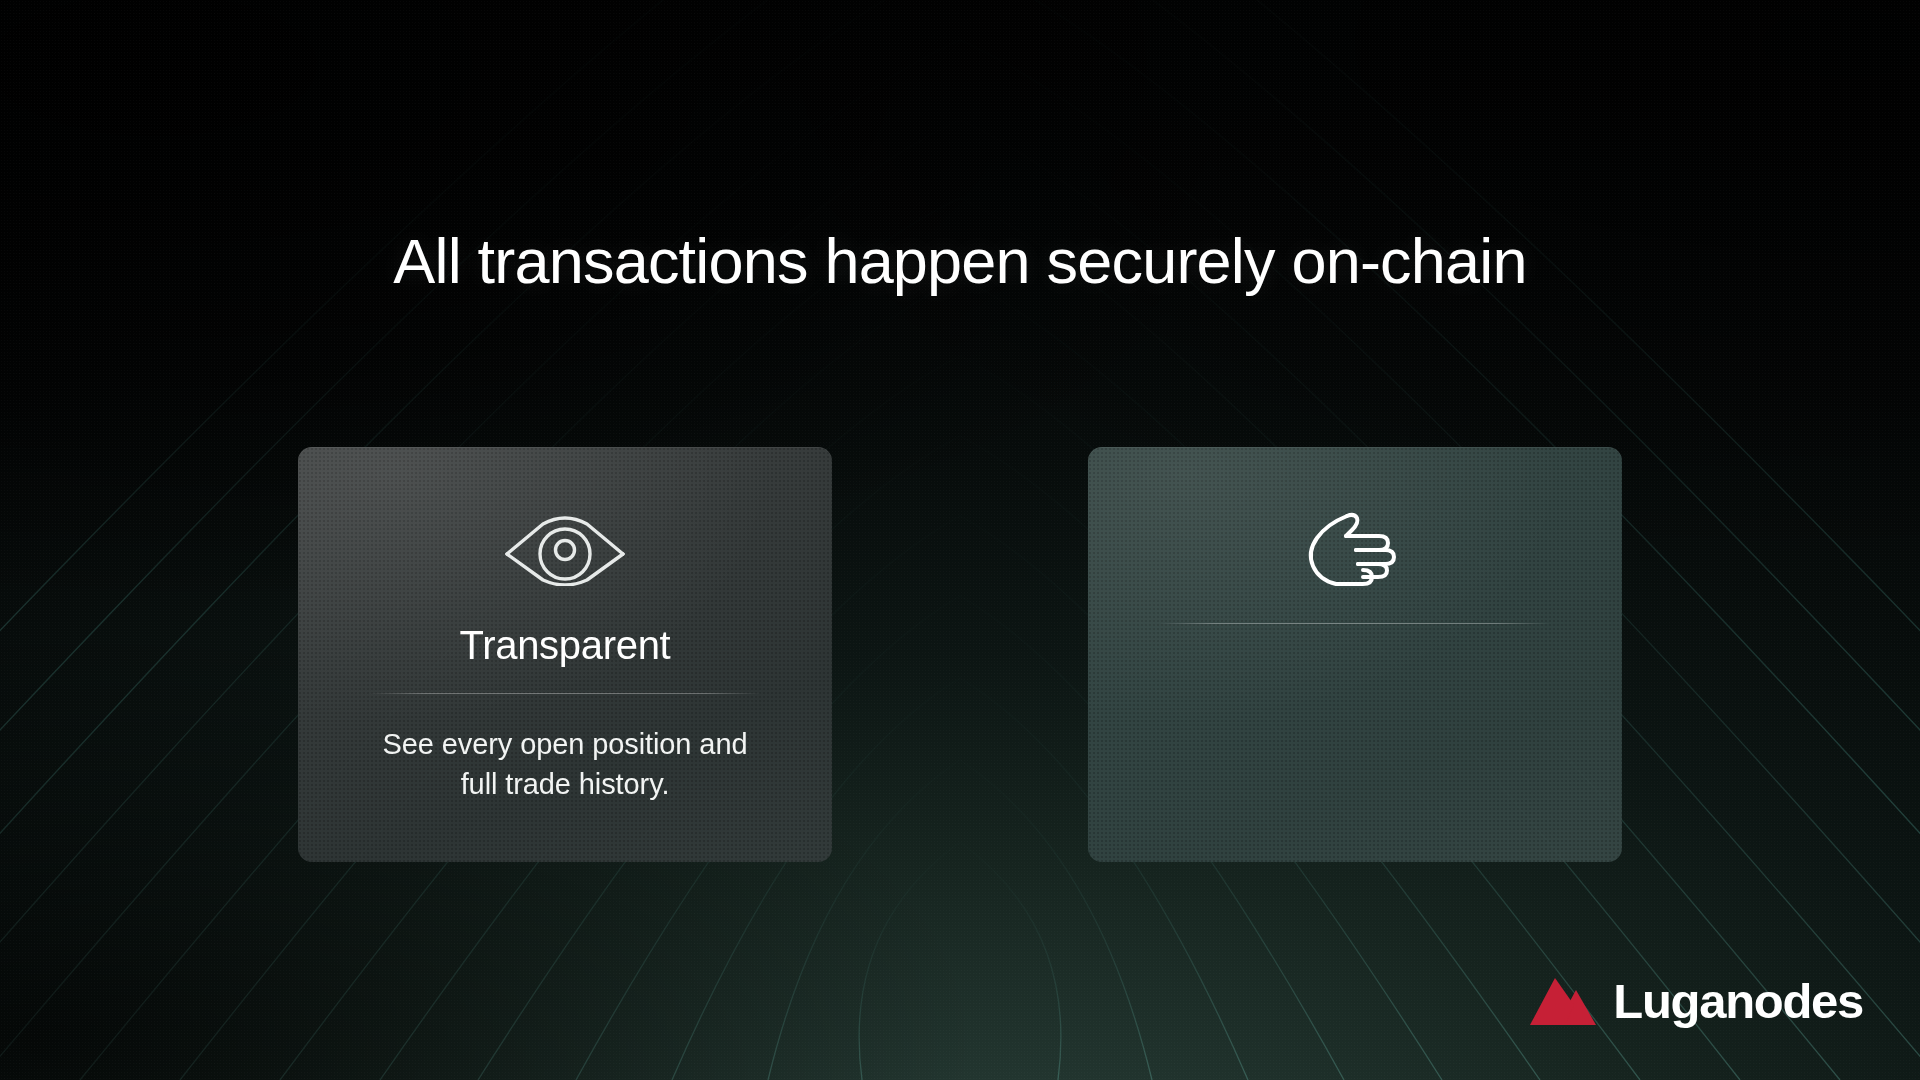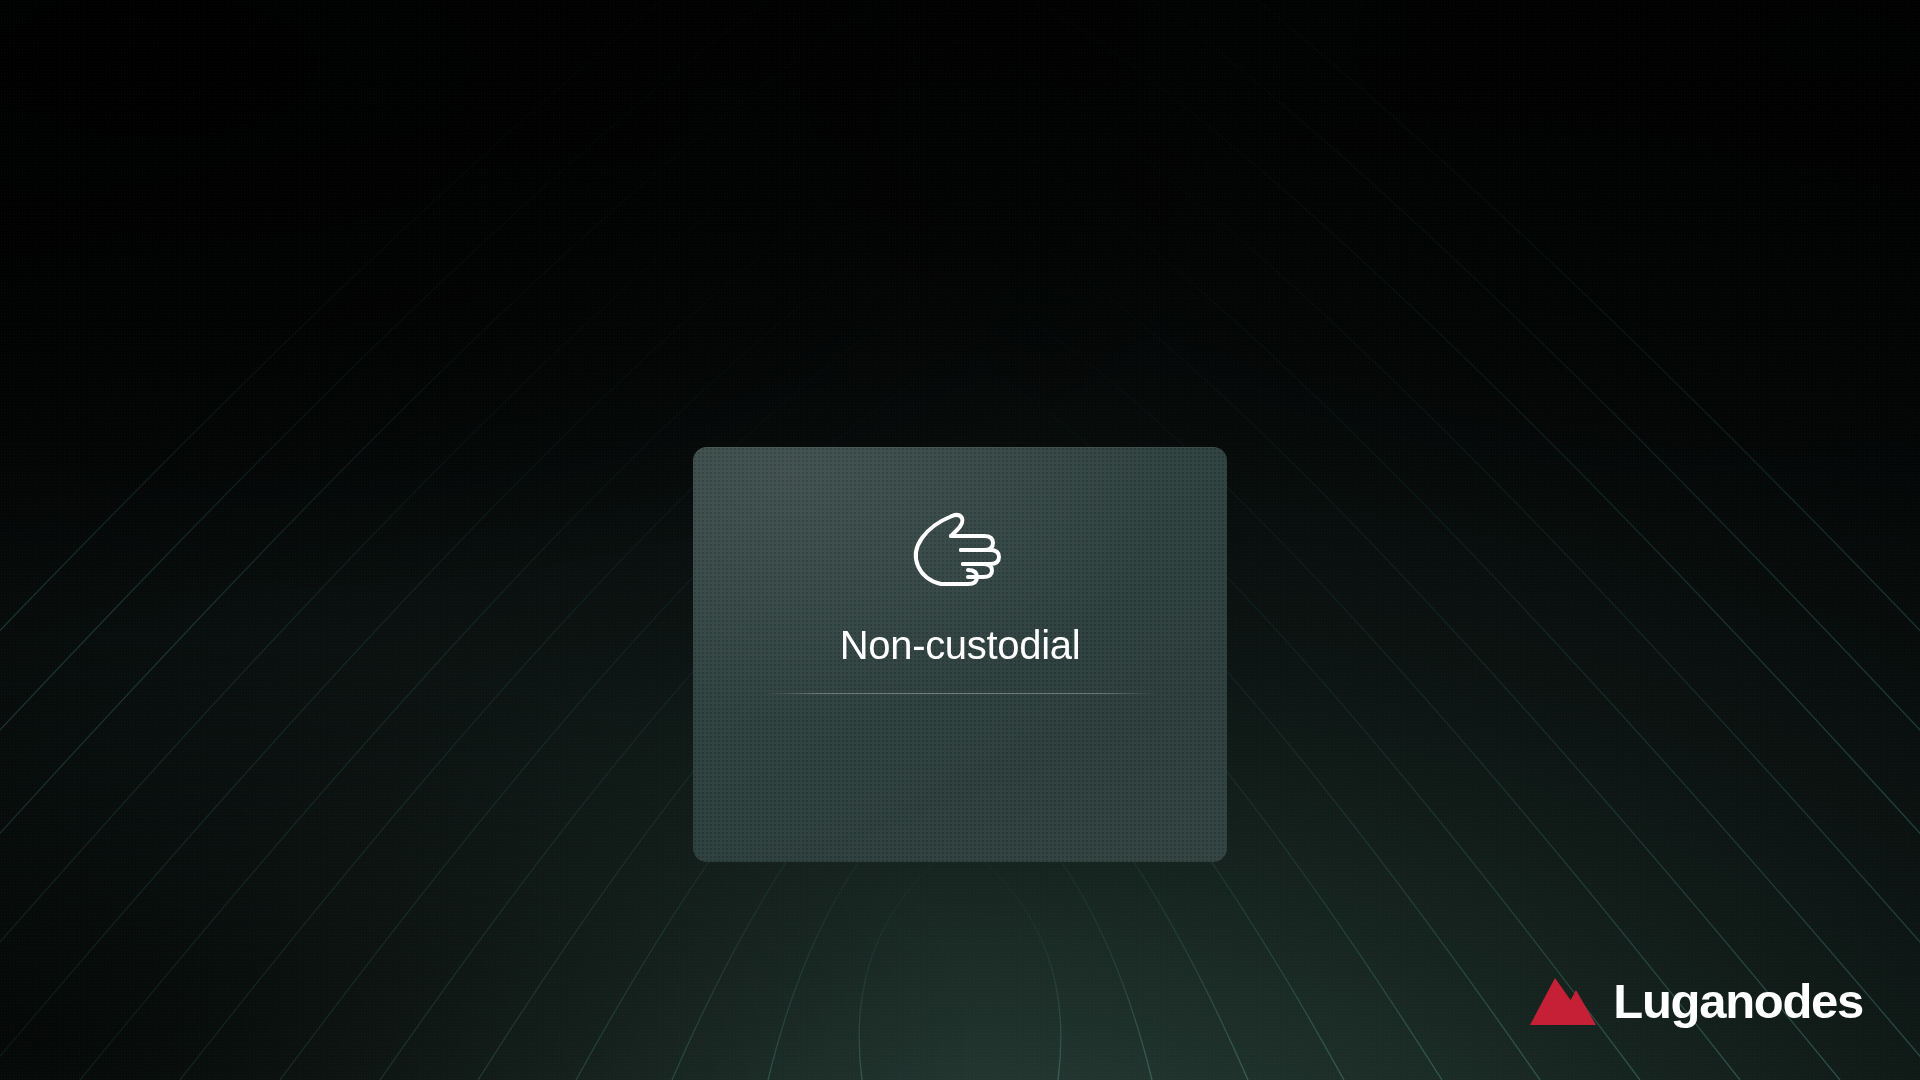--- a/index.html
+++ b/index.html
@@ -191,40 +191,57 @@
         <path d="M  672 1080 Q 806 772 960  678 Q 1114 772 1248 1080"></path>
         <path d="M  768 1080 Q 824 850 960  760 Q 1096 850 1152 1080"></path>
         <path d="M  862 1080 Q 842 928 960  842 Q 1078 928 1058 1080"></path>
       </g>
     </svg>
   </div>
 
   <div class="vignette"></div>
   <div class="grain"></div>
 
+  <h1 class="title">All transactions happen securely on-chain</h1>
 
   <div class="cards">
 
+    <div class="card card-left">
+      <div class="card-texture"></div>
+      <div class="card-sheen"></div>
+      <div class="card-inner">
+        <div class="card-icon">
+          <svg width="124" height="72" viewBox="0 0 124 72" fill="none" xmlns="http://www.w3.org/2000/svg">
+            <path d="M4 40 L40 10 Q62 -2 84 10 L120 40" stroke="#e7eae9" stroke-width="3.4" stroke-linecap="round" stroke-linejoin="round"></path>
+            <path d="M4 40 L40 66 Q62 76 84 66 L120 40" stroke="#e7eae9" stroke-width="3.4" stroke-linecap="round" stroke-linejoin="round"></path>
+            <circle cx="62" cy="40" r="25" stroke="#e7eae9" stroke-width="3.4"></circle>
+            <circle cx="62" cy="36" r="9.5" stroke="#e7eae9" stroke-width="3.4"></circle>
+          </svg>
+        </div>
+        <div class="card-title">Transparent</div>
+        <div class="card-divider"></div>
+        <div class="card-body">See every open position and full trade history.</div>
+      </div>
+    </div>
 
     <div class="card card-right">
       <div class="card-texture"></div>
       <div class="card-sheen"></div>
       <div class="card-inner">
         <div class="card-icon">
           <svg width="110" height="84" viewBox="0 0 110 84" fill="none" xmlns="http://www.w3.org/2000/svg">
             <g stroke="#ffffff" stroke-width="4" stroke-linecap="round" stroke-linejoin="round">
               <path d="M47 8 Q27 16 17 30 Q7 44 13 58 Q19 72 36 76 L63 76 Q72 76 72 69 Q72 62 63 62"></path>
               <path d="M47 8 Q54 5 57 10 Q59 15 52 22 L46 28"></path>
               <path d="M46 28 L79 28 Q88 28 88 35 Q88 42 79 42 L56 42"></path>
               <path d="M56 42 L85 42 Q94 42 94 49 Q94 56 85 56 L58 56"></path>
               <path d="M58 56 L78 56 Q87 56 87 62.5 Q87 69 78 69 L63 69"></path>
             </g>
           </svg>
         </div>
-        <div class="card-title">Non-custodial</div>
         <div class="card-divider"></div>
       </div>
     </div>
 
   </div>
 
   <div class="logo">
     <svg class="logo-mark" width="66" height="48" viewBox="0 0 66 48" xmlns="http://www.w3.org/2000/svg">
       <polygon points="0,47 25,47 25,0" fill="#c62036"></polygon>
       <polygon points="27,47 66,47 46,12" fill="#c62036"></polygon>

